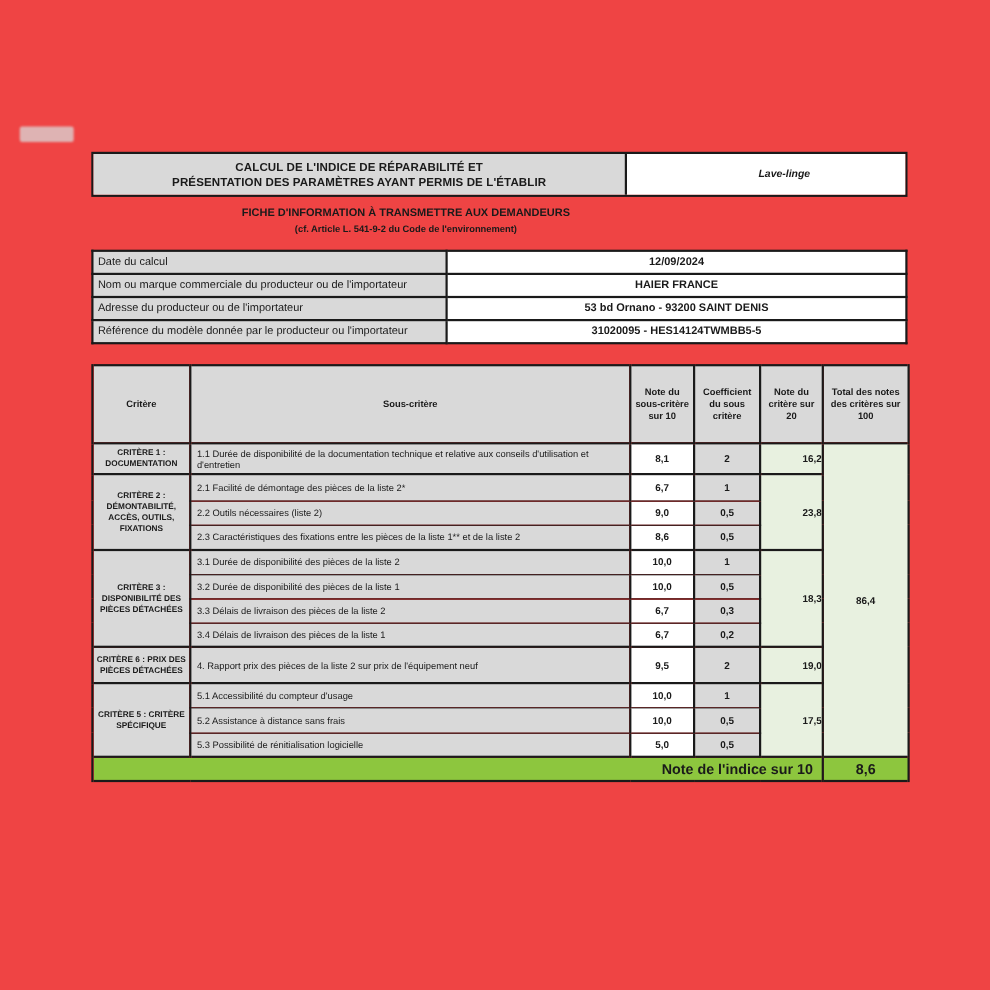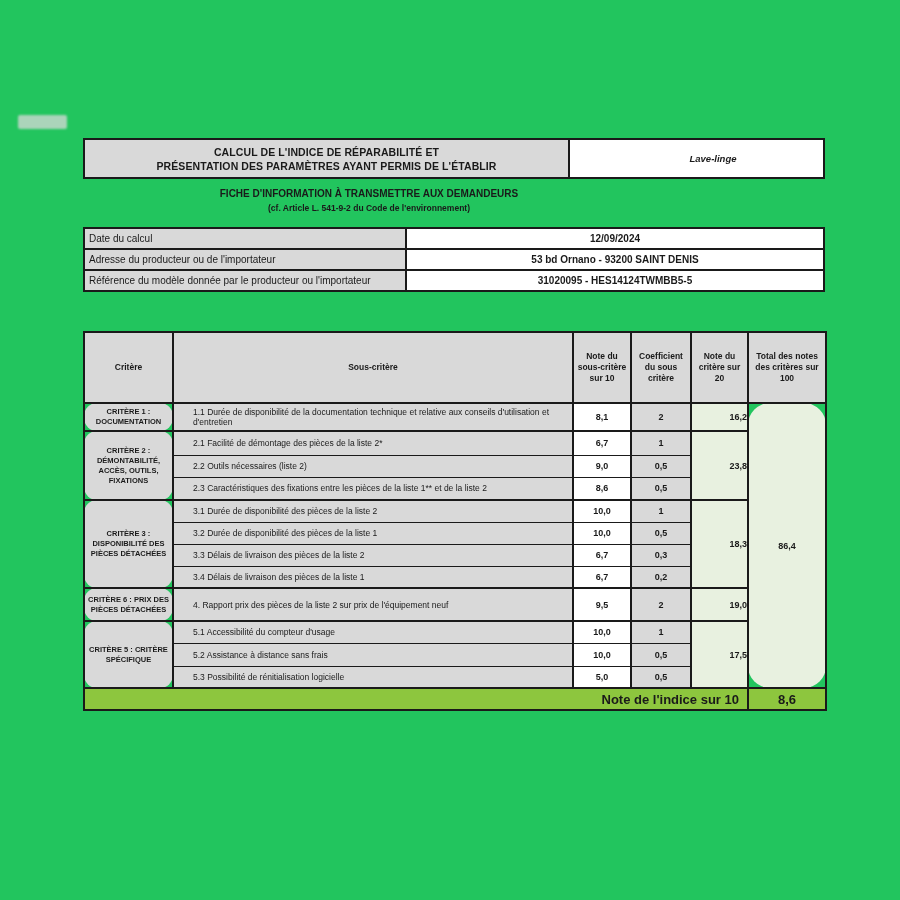--- a/index.html
+++ b/index.html
@@ -1,19 +1,19 @@
 <!DOCTYPE html>
 <html><head>
 <meta charset="utf-8">
 <style>
   * { margin:0; padding:0; box-sizing:border-box; }
   html,body { width:900px; height:900px; background:#ffffff; }
   body { font-family:"Liberation Sans", sans-serif; color:#1a1a1a; position:relative; }
 
-  .page { position:absolute; left:0; top:0; width:900px; height:900px; background:#22c55e; }
+  .page { position:absolute; left:0; top:0; width:900px; height:900px; background:#ef4444; }
 
   .smudge { position:absolute; left:18px; top:115px; width:49px; height:14px;
             background:#d9d9d9; opacity:.75; filter:blur(1px); border-radius:2px; }
 
   
   .header-box { position:absolute; left:83px; top:138px; width:742px; height:41px;
                 display:flex; border:2px solid #1a1a1a; }
   .header-box .title-cell { width:485px; background:#d9d9d9; border-right:2px solid #1a1a1a;
                 display:flex; flex-direction:column; justify-content:center; text-align:center; }
   .header-box .title-cell div { font-size:10.5px; font-weight:bold; line-height:14px; letter-spacing:.1px; }
@@ -35,26 +35,26 @@
   
   .main-table { position:absolute; left:83px; top:331px; width:742px; border:2px solid #1a1a1a; }
   .main-table td, .main-table th {
       border-left:2px solid #1a1a1a; border-right:2px solid #1a1a1a;
       border-top:1px solid #1a1a1a; border-bottom:1px solid #1a1a1a;
       overflow:hidden; }
   .main-table tr.group-start td, .main-table tr.group-start th { border-top:2px solid #1a1a1a; }
   .main-table th { background:#d9d9d9; font-size:8.5px; font-weight:bold; text-align:center;
       height:71px; line-height:11px; padding:2px;margin-top:40px; }
   .main-table td.crit { background:#d9d9d9; font-size:7.5px; font-weight:bold; text-align:center;
-      line-height:10px; padding:1px 3px;border-radius:13px; }
-  .main-table td.sub { background:#d9d9d9; font-size:8.5px; text-align:left; padding:1px 19px; line-height:10px; }
+      line-height:10px; padding:1px 3px; }
+  .main-table td.sub { background:#d9d9d9; font-size:8.5px; text-align:left; padding:1px 5px; line-height:10px; }
   .main-table td.note { background:#ffffff; font-size:9px; font-weight:bold; text-align:center; }
   .main-table td.coef { background:#d9d9d9; font-size:9px; font-weight:bold; text-align:center; }
   .main-table td.n20  { background:#e8f1e0; font-size:9px; font-weight:bold; text-align:right; }
-  .main-table td.tot  { background:#e8f1e0; font-size:9px; font-weight:bold; text-align:center;border-radius:22px; }
+  .main-table td.tot  { background:#e8f1e0; font-size:9px; font-weight:bold; text-align:center; }
   .main-table tr.index-row td { background:#8dc63e; border-top:2px solid #1a1a1a; }
   .main-table td.index-label { font-size:13px; font-weight:bold; text-align:right; padding-right:8px; }
   .main-table td.index-value { font-size:13px; font-weight:bold; text-align:center; }
 
   
   .footnotes { position:absolute; left:84px; top:716px; width:720px; }
   .footnotes div { font-size:8.5px; font-style:italic; line-height:13px; }
 </style>
 </head>
 <body>
@@ -76,20 +76,24 @@
   <div class="subtitle">
     <div class="l1">FICHE D'INFORMATION À TRANSMETTRE AUX DEMANDEURS</div>
     <div class="l2">(cf. Article L. 541-9-2 du Code de l'environnement)</div>
   </div>
 
   <table class="info-table">
     <tbody>
         <tr>
       <td class="lbl">Date du calcul</td>
       <td class="val">12/09/2024</td>
+    </tr>
+    <tr>
+      <td class="lbl">Nom ou marque commerciale du producteur ou de l'importateur</td>
+      <td class="val">HAIER FRANCE</td>
     </tr>
     <tr>
       <td class="lbl">Adresse du producteur ou de l'importateur</td>
       <td class="val">53 bd Ornano - 93200 SAINT DENIS</td>
     </tr>
     <tr>
       <td class="lbl">Référence du modèle donnée par le producteur ou l'importateur</td>
       <td class="val">31020095 - HES14124TWMBB5-5</td>
     </tr>
   </tbody>

